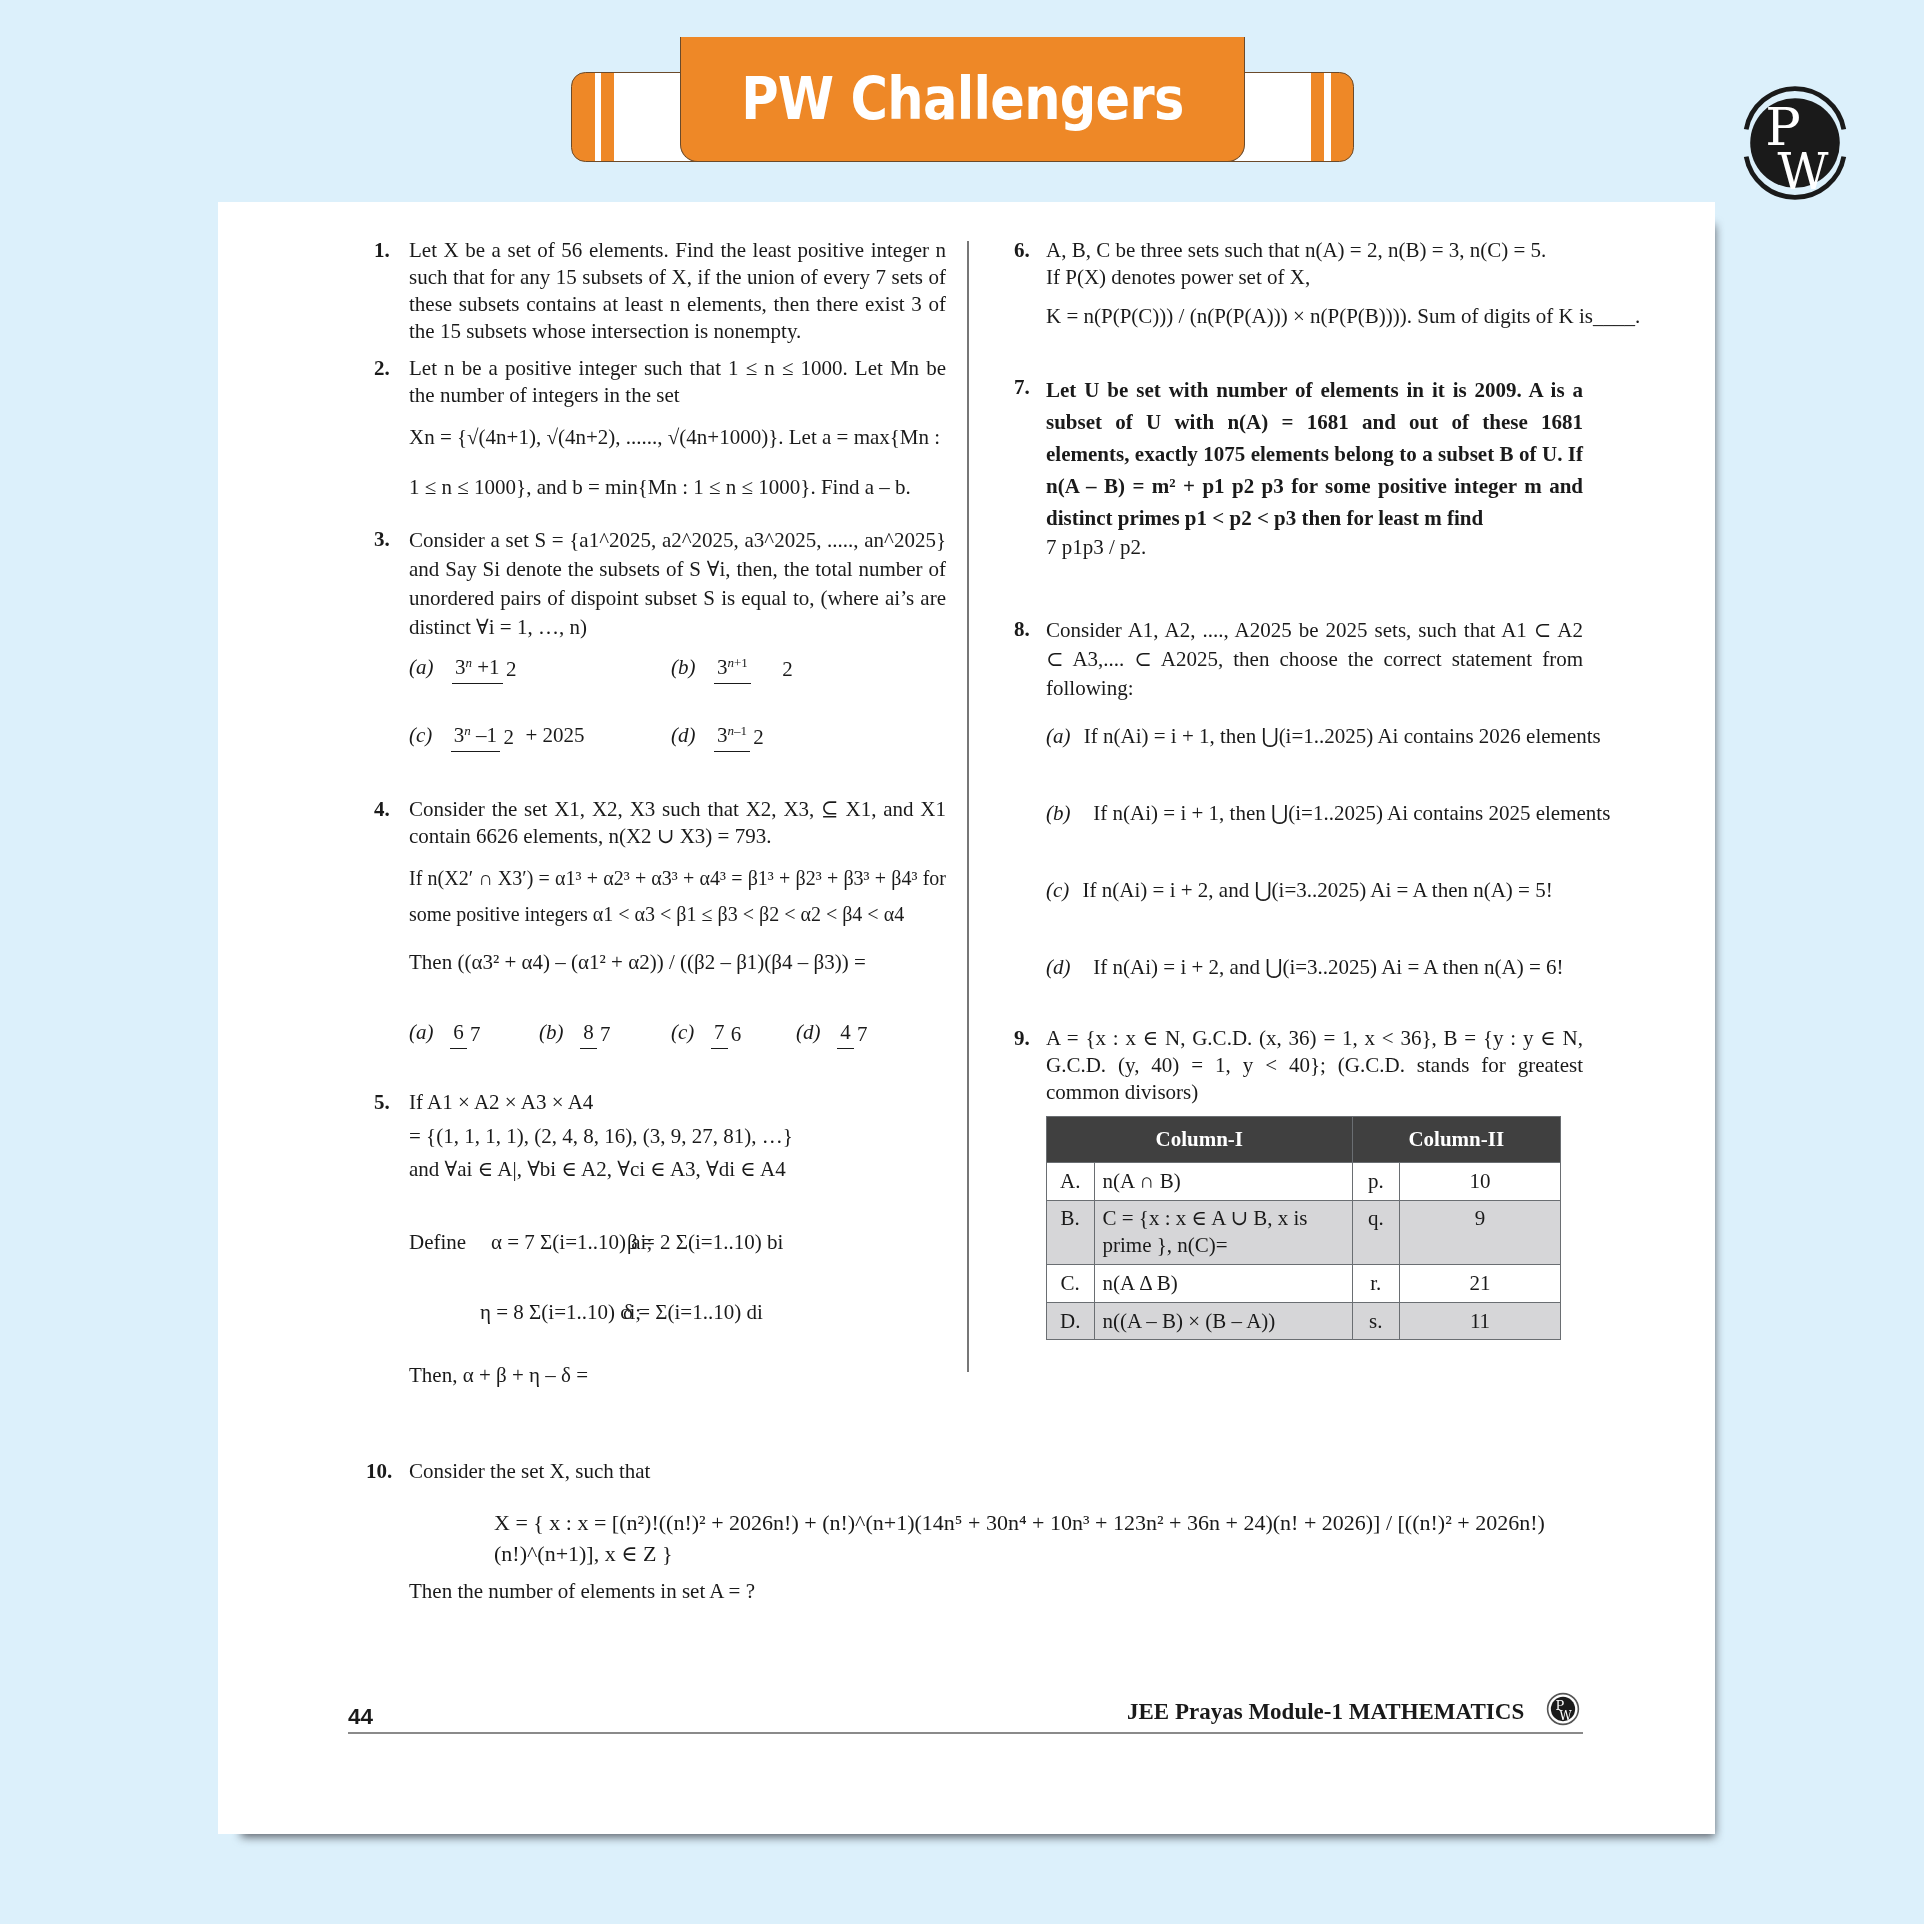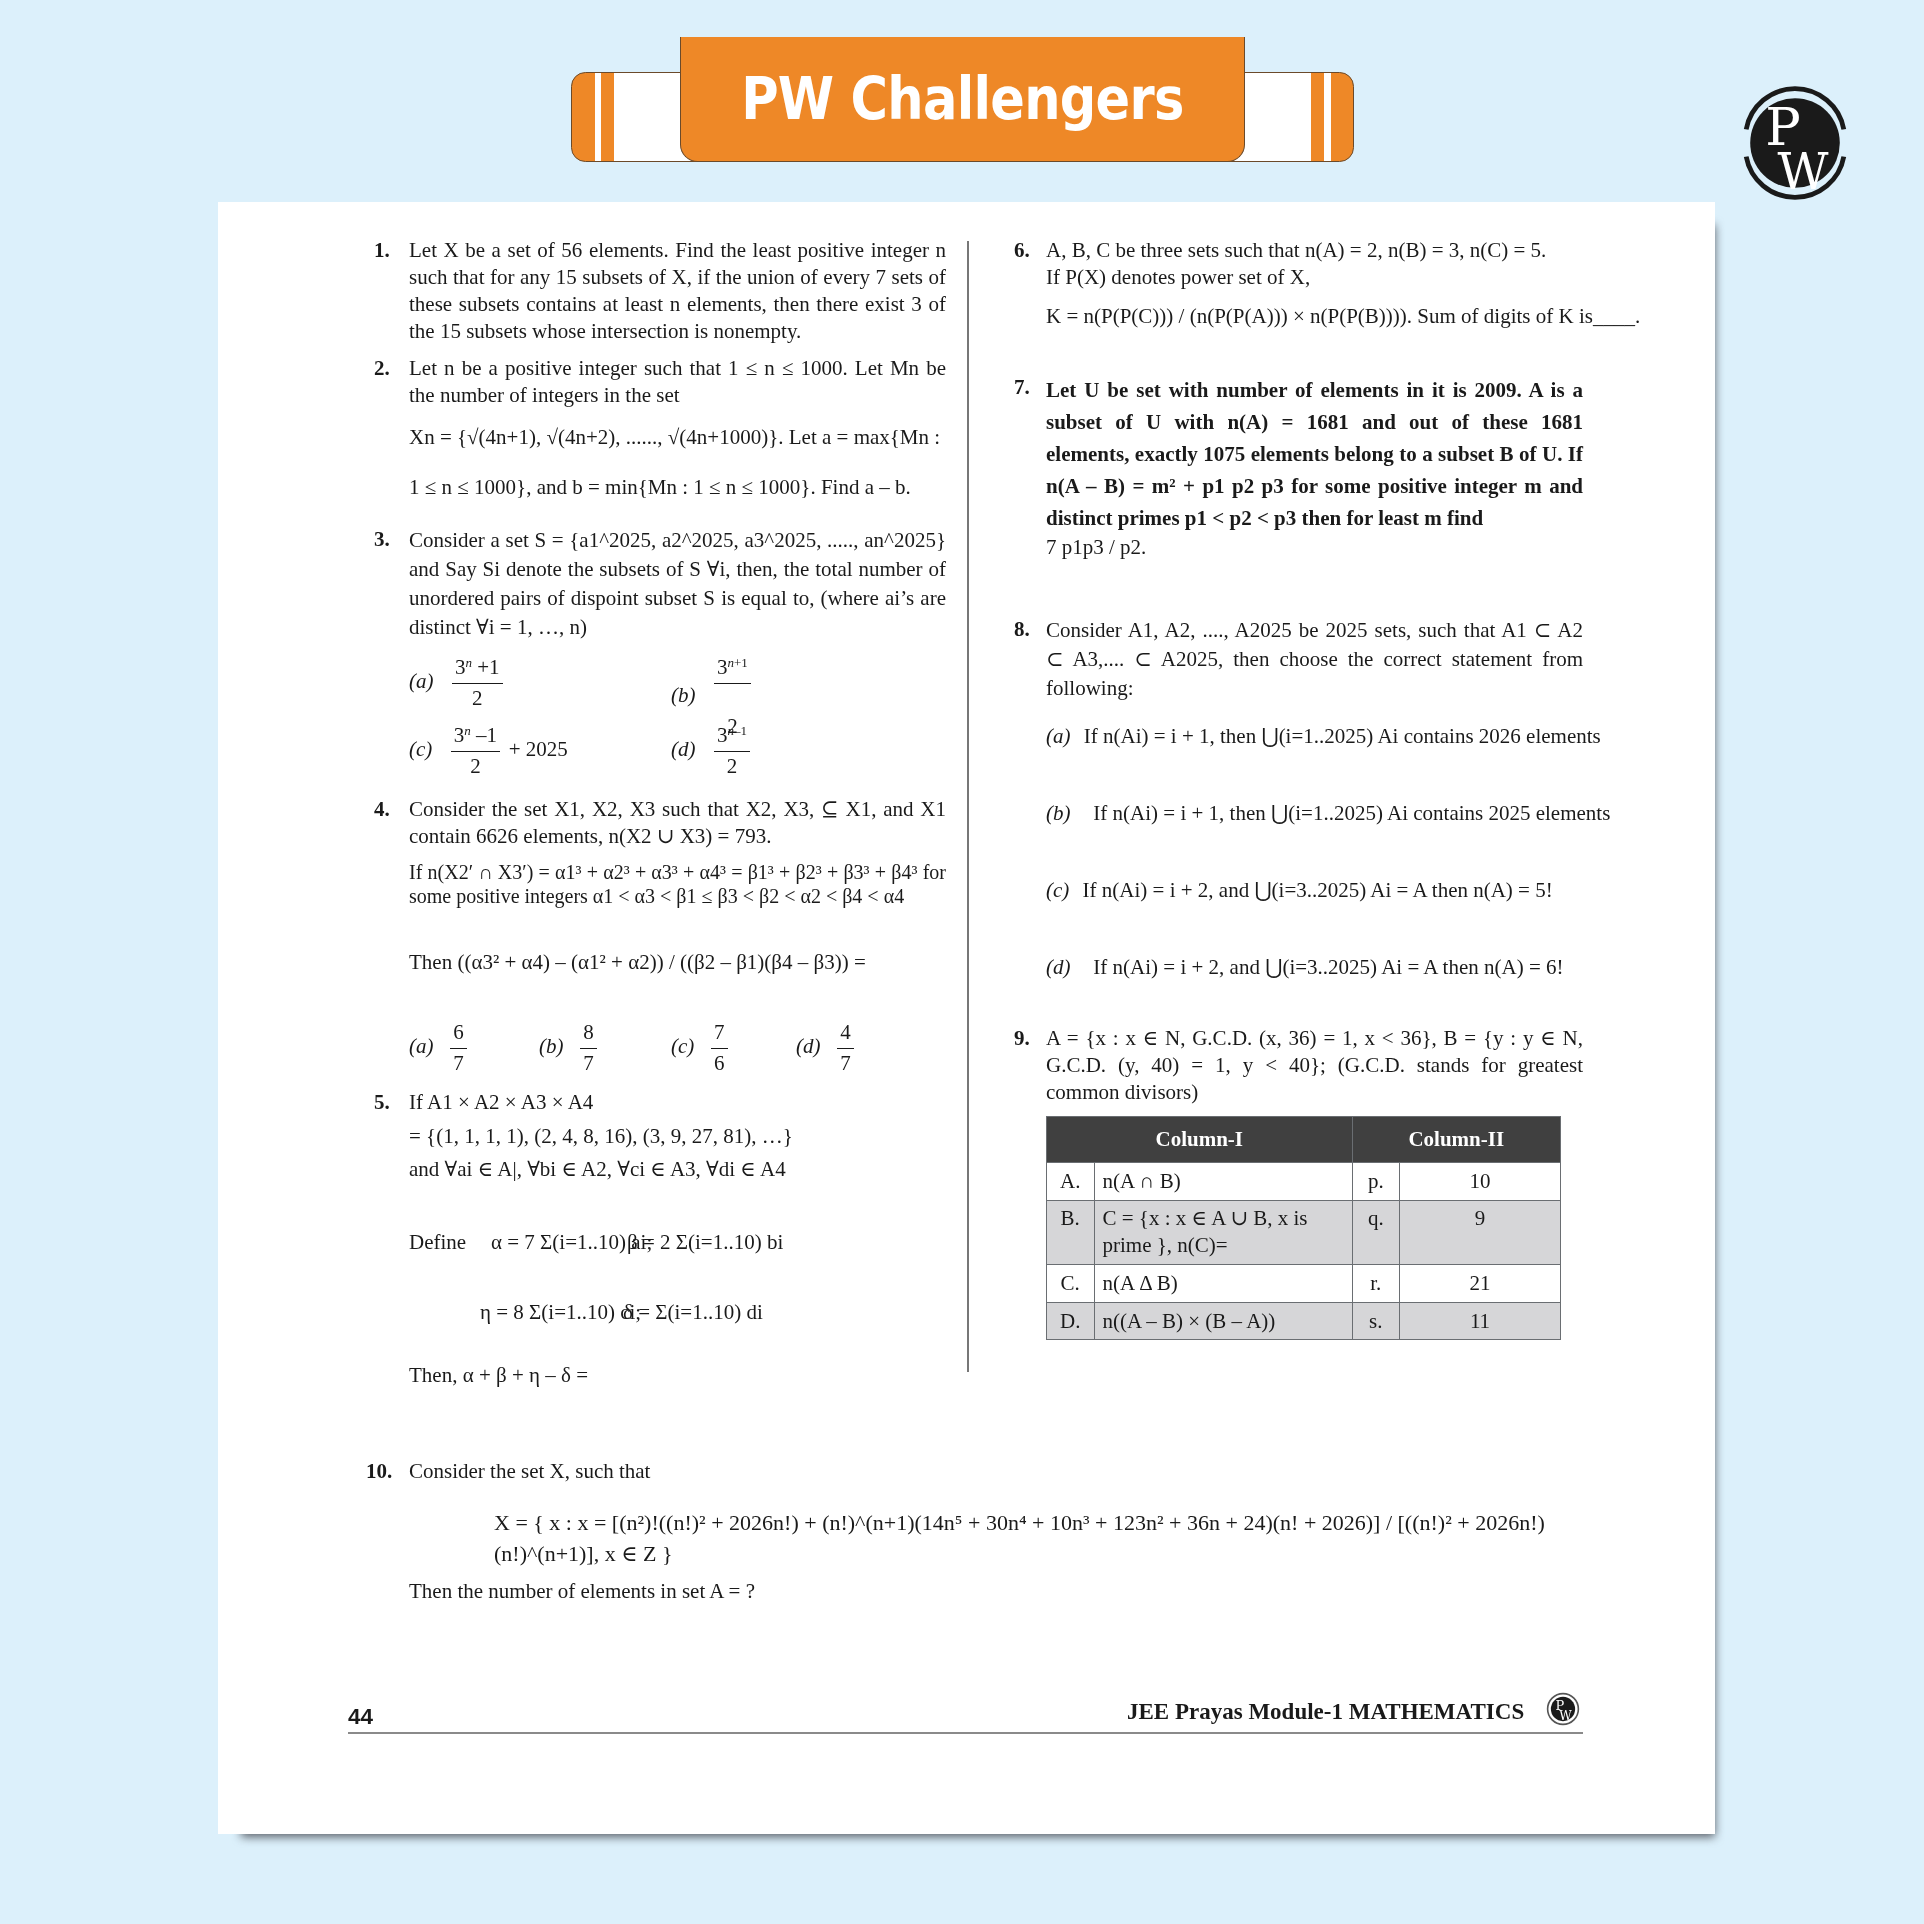--- a/index.html
+++ b/index.html
@@ -42,21 +42,21 @@
     background:#fff;
   }
   .col-divider {
     position:absolute; left:967px; top:241px; width:1.6px; height:1131px; background:#777;
   }
   .q { position:absolute; font-size:21px; line-height:27px; }
   .qnum { position:absolute; font-weight:bold; }
   .qtext { position:absolute; text-align:justify; }
   i, .it { font-style:italic; }
   sup { font-size:0.62em; vertical-align:0.55em; line-height:0; }
-  .frac { display:inline-flex; flex-direction:column; align-items:center; vertical-align:middle; margin:0 3.2px; }
+  .frac { display:inline-flex; align-items:center; vertical-align:middle; margin:0 3.2px; }
   .frac .num { padding:0 3.2px 1.6px; border-bottom:1.6px solid #1a1a1a; line-height:27px; }
   .frac .den { padding:1.6px 3.2px 0; line-height:27px; }
   .opt { position:absolute; }
   
   table.match {
     position:absolute; left:1046px; top:1116px; width:515px; border-collapse:collapse;
     font-size:21px;
   }
   table.match th {
     background:#404040; color:#fff; font-weight:bold; height:43px;
@@ -149,21 +149,21 @@
     <span class="frac" style="margin-left:13px;">
         <span class="num">3<sup><i>n</i>–1</sup></span>
         <span class="den">2</span>
       </span>
   </div>
 </div>
 
 <div class="q" style="left:374px; top:796px; width:573px;">
   <span class="qnum" style="left:0; top:0;">4.</span>
   <div class="qtext" style="left:35px; top:0; width:537px;">Consider the set X1, X2, X3 such that X2, X3, ⊆ X1, and X1 contain 6626 elements, n(X2 ∪ X3) = 793.</div>
-  <div class="qtext" style="left:35px; top:64px; width:537px; font-size:20px; line-height:24px;">If n(X2′ ∩ X3′) = α1³ + α2³ + α3³ + α4³ = β1³ + β2³ + β3³ + β4³ for some positive integers α1 &lt; α3 &lt; β1 ≤ β3 &lt; β2 &lt; α2 &lt; β4 &lt; α4</div>
+  <div class="qtext" style="left:35px; top:64px; width:537px; font-size:20px; line-height:36px;">If n(X2′ ∩ X3′) = α1³ + α2³ + α3³ + α4³ = β1³ + β2³ + β3³ + β4³ for some positive integers α1 &lt; α3 &lt; β1 ≤ β3 &lt; β2 &lt; α2 &lt; β4 &lt; α4</div>
   <div class="qtext" style="left:35px; top:144px; width:537px; line-height:45px;">Then ((α3² + α4) – (α1² + α2)) / ((β2 – β1)(β4 – β3)) =</div>
   <div class="opt" style="left:35px; top:223px;">
     <i>(a)</i>
     <span class="frac" style="margin-left:11.2px;">
         <span class="num">6</span>
         <span class="den">7</span>
       </span>
   </div>
   <div class="opt" style="left:165px; top:223px;">
     <i>(b)</i>

